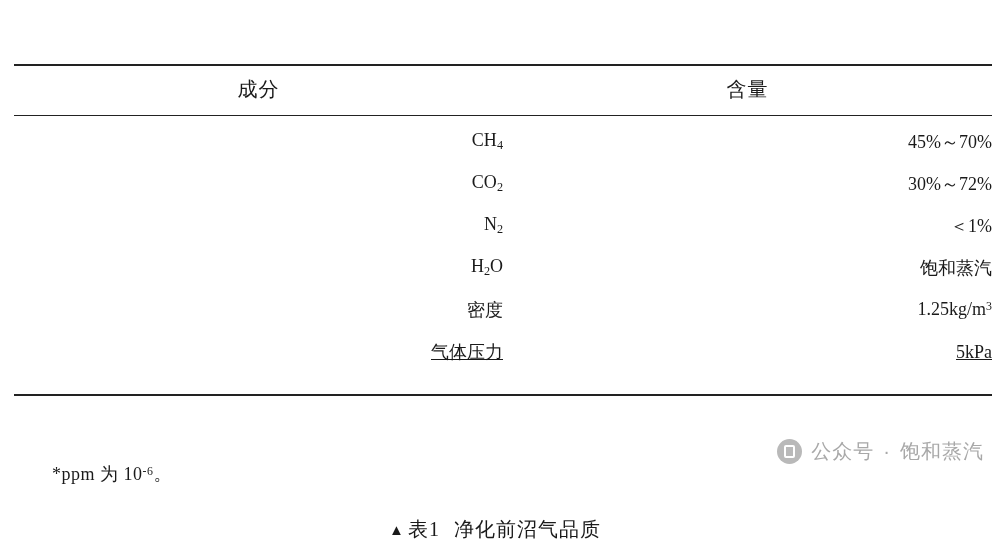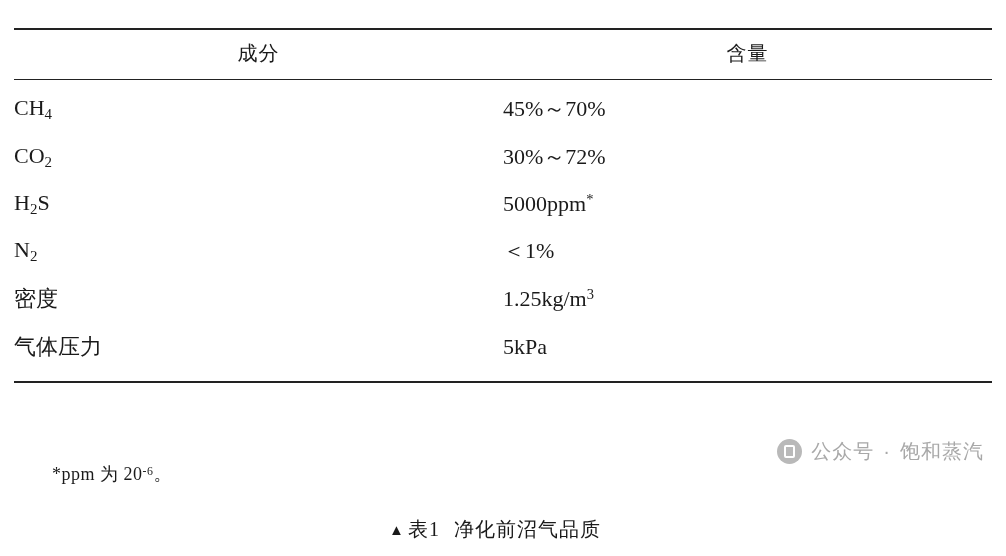--- a/index.html
+++ b/index.html
@@ -23,46 +23,48 @@
   .table-wrap {
     position: absolute;
     left: 14px;
     top: 28px;
     width: 978px;
   }
   table.data-table {
     width: 100%;
     border-collapse: collapse;
     table-layout: fixed;
+    margin-top: 36px;
   }
   table.data-table col.col-a { width: 50%; }
   table.data-table col.col-b { width: 50%; }
 
   .data-table thead th {
     font-weight: normal;
     font-size: 20px;
     padding: 10px 0 12px 0;
     text-align: center;
     letter-spacing: 1px;
   }
   .data-table thead tr {
     border-top: 2px solid #222;
     border-bottom: 1px solid #222;
   }
   .data-table tbody td {
-    font-size: 22px;
-    text-align: left;
+    font-size: 18px;
+    text-align: right;
     padding: 9px 0 9px 0;
     white-space: nowrap;
   }
   .data-table tbody tr:first-child td {
     padding-top: 14px;
   }
   .data-table tbody tr:last-child td {
-    padding-bottom: 19px;
+    padding-bottom: 30px;
+    text-decoration: underline;
   }
   .data-table tbody {
     border-bottom: 2px solid #222;
   }
   sub {
     font-size: 0.68em;
     vertical-align: -0.28em;
   }
   sup {
     font-size: 0.66em;
@@ -149,41 +151,41 @@
       <tbody>
         <tr>
           <td><span>CH</span><sub>4</sub></td>
           <td>45%～70%</td>
         </tr>
         <tr>
           <td><span>CO</span><sub>2</sub></td>
           <td>30%～72%</td>
         </tr>
         <tr>
-          <td><span>H</span><sub>2</sub><span>S</span></td>
-          <td><span>5000ppm</span><sup>*</sup></td>
+          <td><span>N</span><sub>2</sub></td>
+          <td>＜1%</td>
         </tr>
         <tr>
-          <td><span>N</span><sub>2</sub></td>
-          <td>＜1%</td>
+          <td><span>H</span><sub>2</sub><span>O</span></td>
+          <td>饱和蒸汽</td>
         </tr>
         <tr>
           <td>密度</td>
           <td><span>1.25kg/m</span><sup>3</sup></td>
         </tr>
         <tr>
           <td>气体压力</td>
           <td>5kPa</td>
         </tr>
       </tbody>
     </table>
   </div>
 
   <div class="footnote">
-    <span>*ppm 为 20</span><sup>-6</sup><span>。</span>
+    <span>*ppm 为 10</span><sup>-6</sup><span>。</span>
   </div>
 
   <div class="watermark">
     <span class="wm-logo"></span>
     <span>公众号</span>
     <span class="wm-dot">·</span>
     <span>饱和蒸汽</span>
   </div>
 
   <div class="caption">

